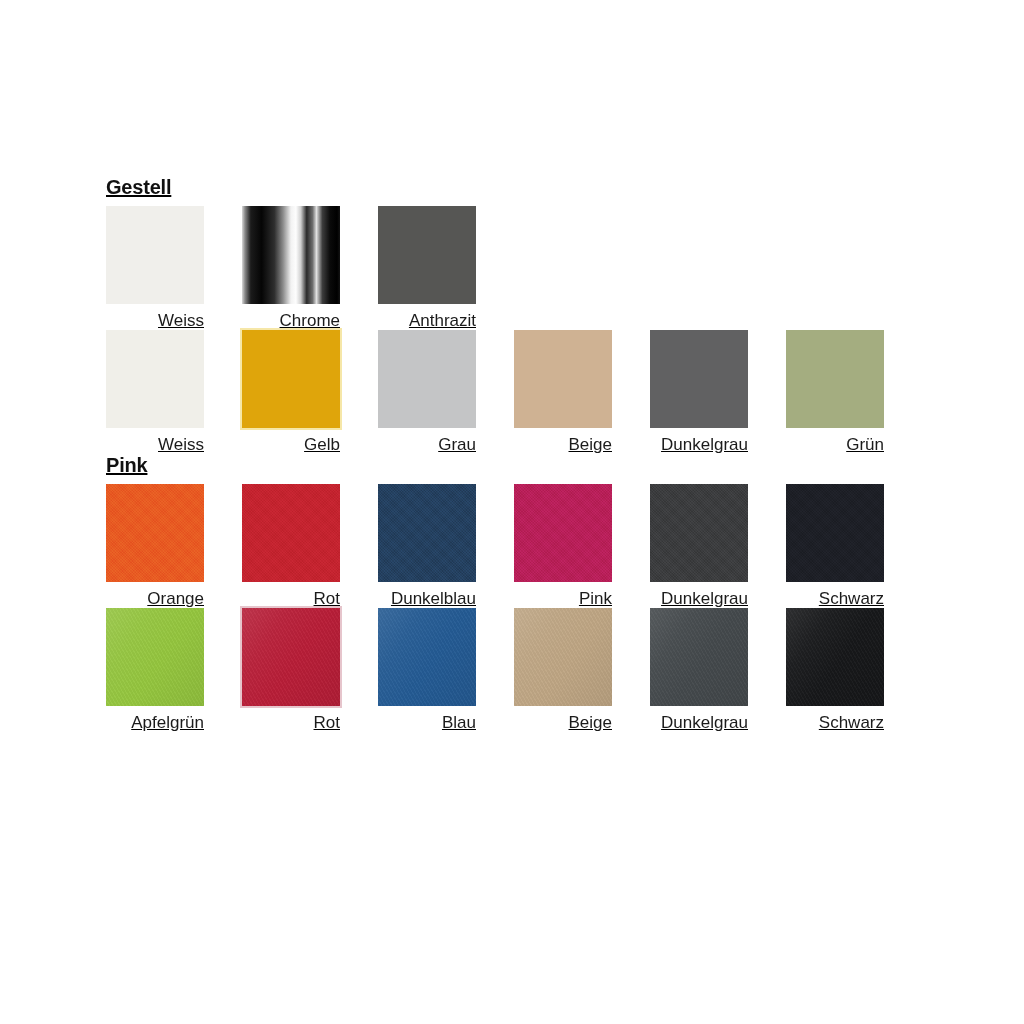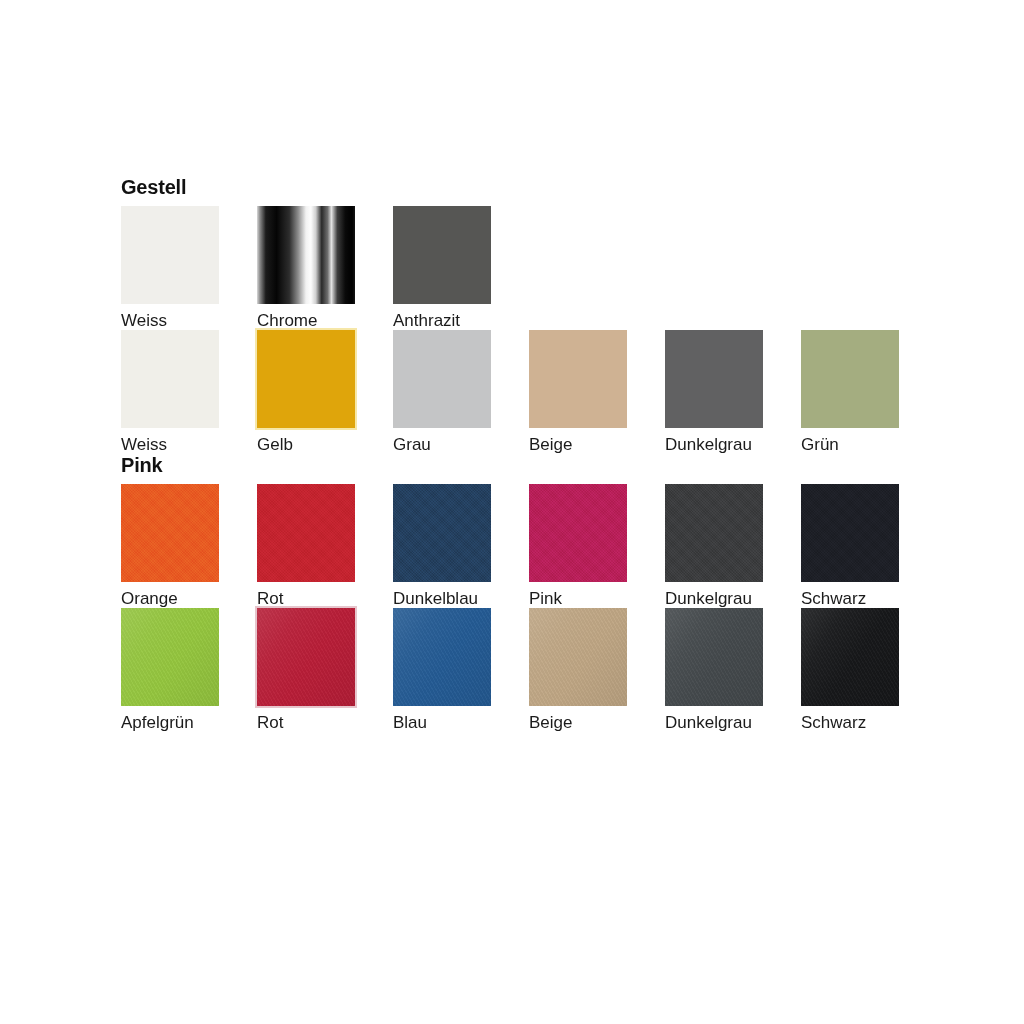--- a/index.html
+++ b/index.html
@@ -11,23 +11,24 @@
   body {
     width: 1024px;
     height: 1024px;
     font-family: "Liberation Sans", sans-serif;
     -webkit-font-smoothing: antialiased;
     overflow: hidden;
   }
 
   #swatch-board {
     position: absolute;
-    left: 121px;
+    left: 106px;
     top: 176px;
     width: 820px;
+    text-decoration: underline;
   }
 
   .material-group {
     position: relative;
   }
 
   .group-heading {
     font-size: 20px;
     font-weight: bold;
     color: #111111;
@@ -41,21 +42,21 @@
     display: flex;
     flex-direction: row;
     align-items: flex-start;
   }
 
   .swatch-cell {
     width: 98px;
     margin-right: 38px;
     display: flex;
     flex-direction: column;
-    align-items: flex-start;
+    align-items: flex-end;
   }
   .swatch-cell:last-child { margin-right: 0; }
 
   .swatch-chip {
     width: 98px;
     height: 98px;
     position: relative;
     display: block;
     background-repeat: no-repeat;
     background-size: 100% 100%;

